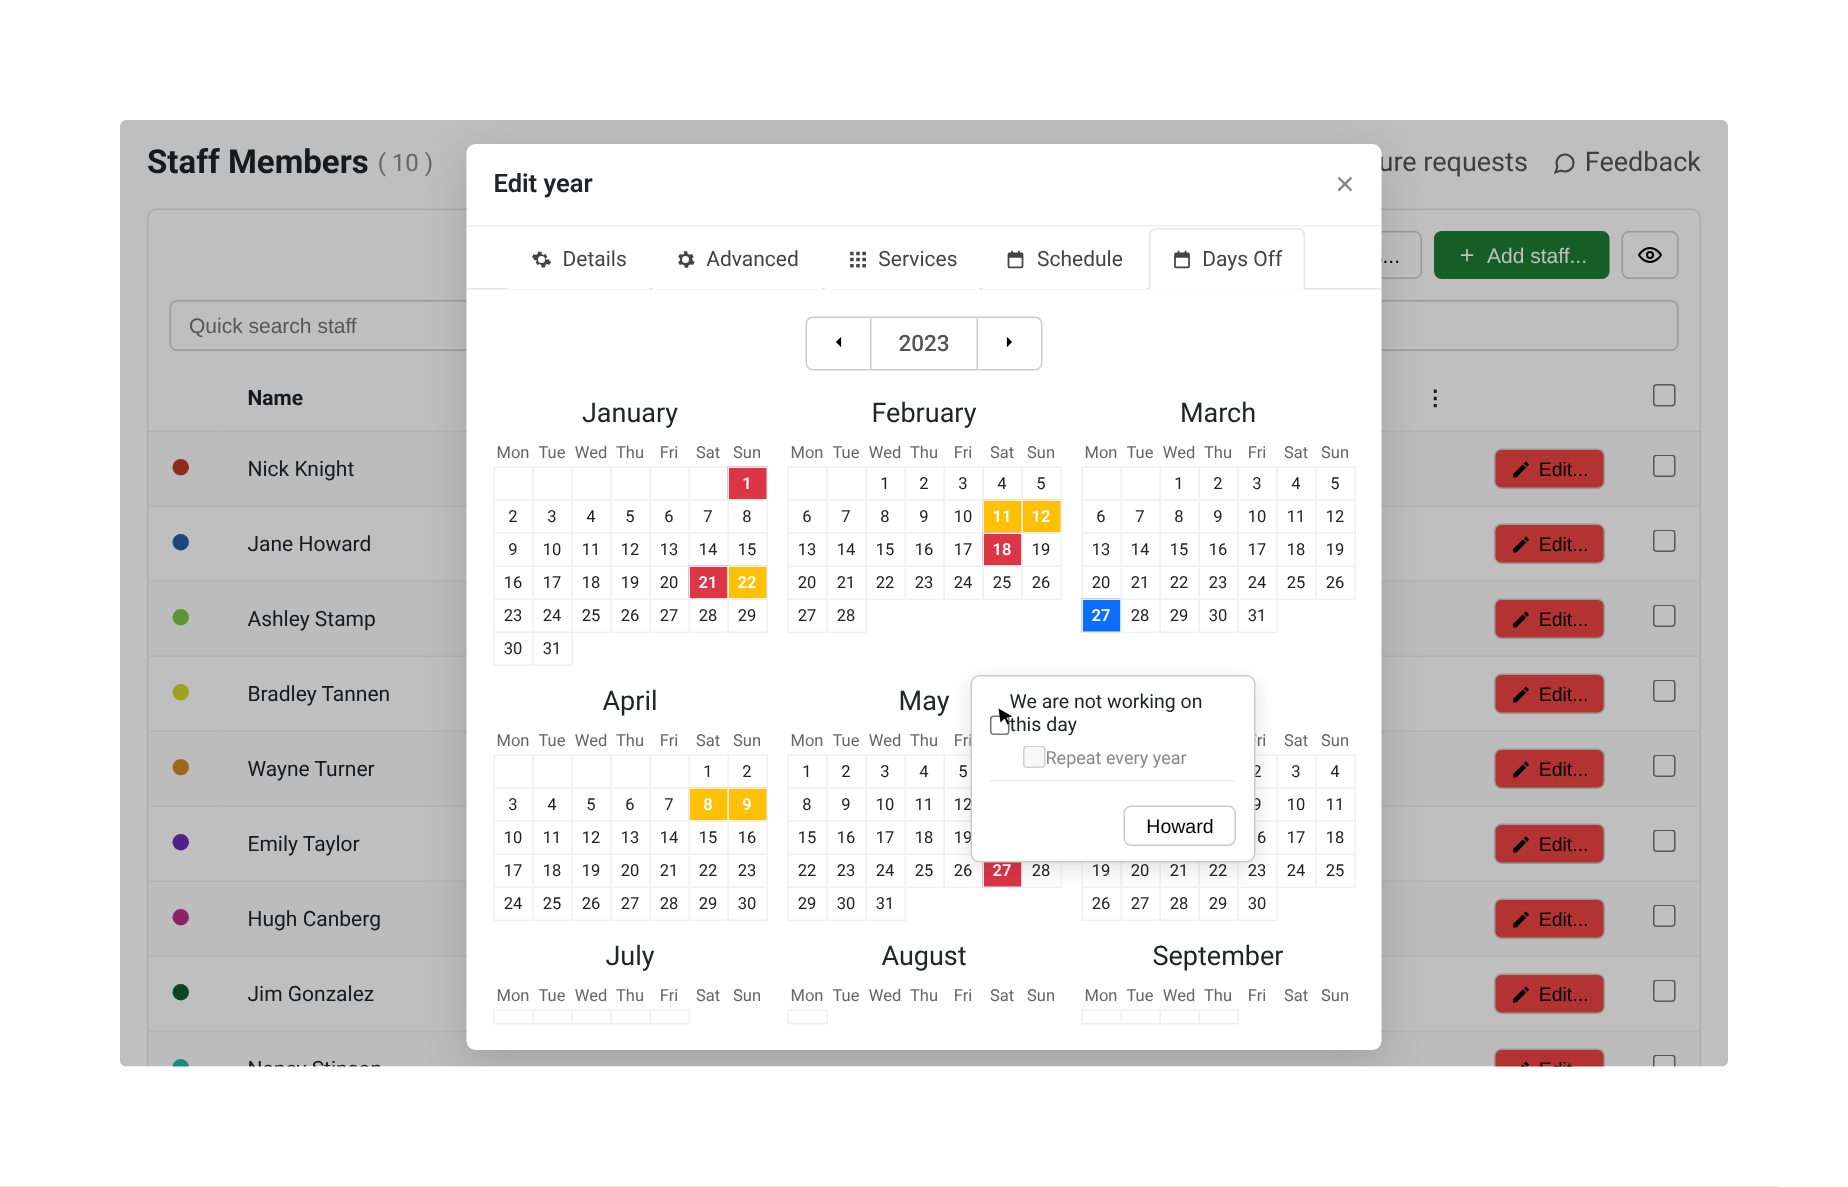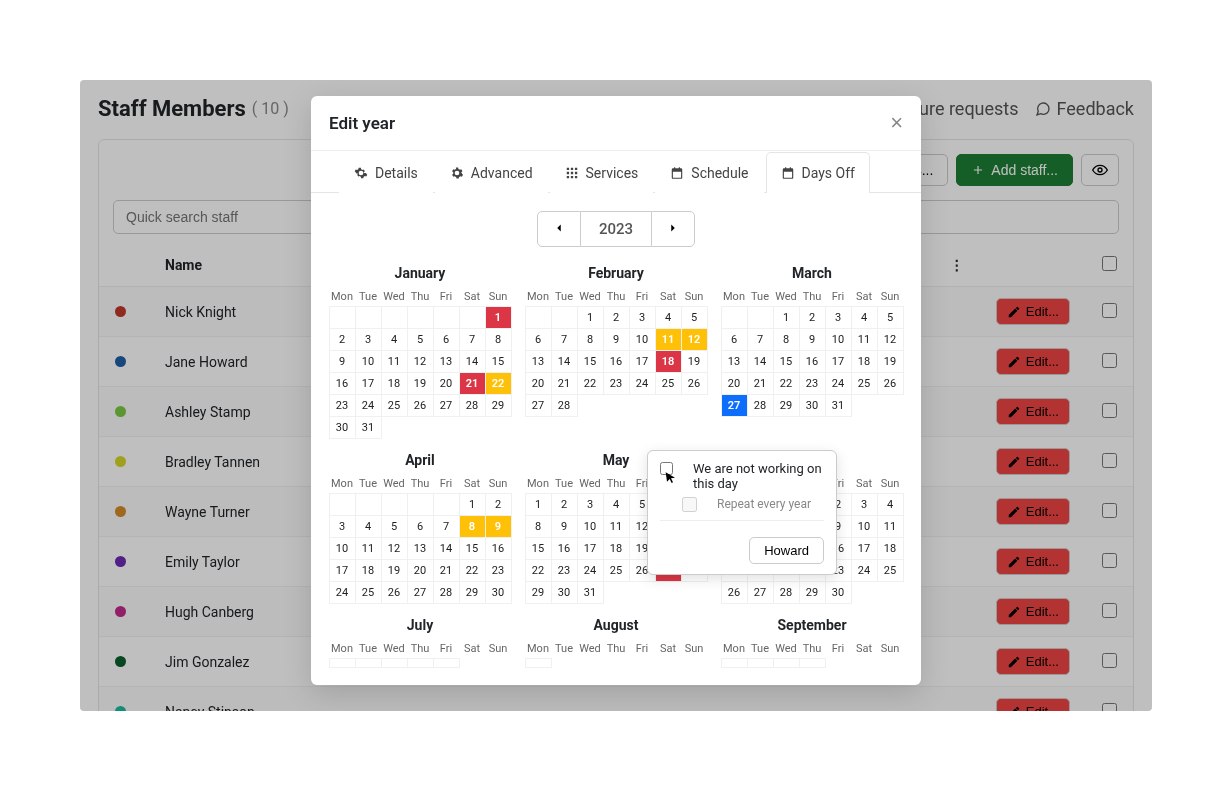--- a/index.html
+++ b/index.html
@@ -35,30 +35,30 @@
 .tabs { display:flex; border-bottom: 1px solid #e5e5e5; padding: 0 28px; gap:2px; }
 .tab { padding: 12px 14px; font-size: 14px; color:#444; cursor:pointer; display:flex; align-items:center; gap:7px; border:1px solid transparent; border-bottom:none; border-radius:5px 5px 0 0; position:relative; top:1px; background:#fff;}
 .tab.active { border-color:#e5e5e5; background:#fff; }
 .modal-body { padding: 18px; }
 .year-nav { display:flex; justify-content:center; gap:0; margin-bottom:18px; }
 .year-nav .nav-btn { border:1px solid #ccc; background:#fff; padding:8px 14px; cursor:pointer; font-size:14px; }
 .year-nav .nav-btn:first-child { border-radius:5px 0 0 5px; }
 .year-nav .nav-btn:last-child { border-radius:0 5px 5px 0; }
 .year-nav .year { border-top:1px solid #ccc; border-bottom:1px solid #ccc; padding:8px 18px; font-size:15px; font-weight:500; color:#555;}
 .months { display:grid; grid-template-columns: repeat(3, 1fr); gap: 14px 14px; }
-.month-name { text-align:center; font-weight:700; font-size:14px; margin-bottom:6px; }
+.month-name { text-align:center; font-weight:400; font-size:18px; margin-bottom:6px; }
 .cal { display:grid; grid-template-columns: repeat(7, 1fr); gap:0; font-size:11px; }
 .cal .dow { text-align:center; color:#666; padding:3px 0; font-weight:400; }
 .cal .day { text-align:center; padding:4px 0; border:1px solid #f0f0f0; margin:-0.5px; color:#222; cursor:pointer; background:#fff; }
 .cal .day.empty { color:#ccc; }
 .cal .day.red { background:#dc3545; color:#fff; font-weight:600; }
 .cal .day.amber { background:#ffc107; color:#fff; font-weight:600; }
 .cal .day.blue { background:#0d6efd; color:#fff; font-weight:600; }
 .popover { position:absolute; background:#fff; border:1px solid #ccc; border-radius:6px; padding:10px 12px; font-size:13px; box-shadow:0 4px 14px rgba(0,0,0,0.12); width:190px; }
-.popover .row { display:flex; align-items:flex-start; gap:20px; margin-bottom:6px; }
+.popover .row { display:flex; align-items:flex-end; gap:0; margin-bottom:6px; }
 .popover .sub { margin-left:22px; color:#888; font-size:12px; }
 .popover .close-btn { float:right; margin-top:8px; border:1px solid #ccc; background:#fff; padding:5px 14px; border-radius:5px; font-size:13px; cursor:pointer; }
 .popover hr { border:none; border-top:1px solid #eee; margin:8px 0; }
 .cursor-icon { position:absolute; width:16px; height:16px; }
 svg.icon { width:14px; height:14px; fill:currentColor; }
 svg.icon16 { width:16px; height:16px; fill:none; stroke:currentColor; stroke-width:2; }
 </style>
 </head>
 <body>
 

